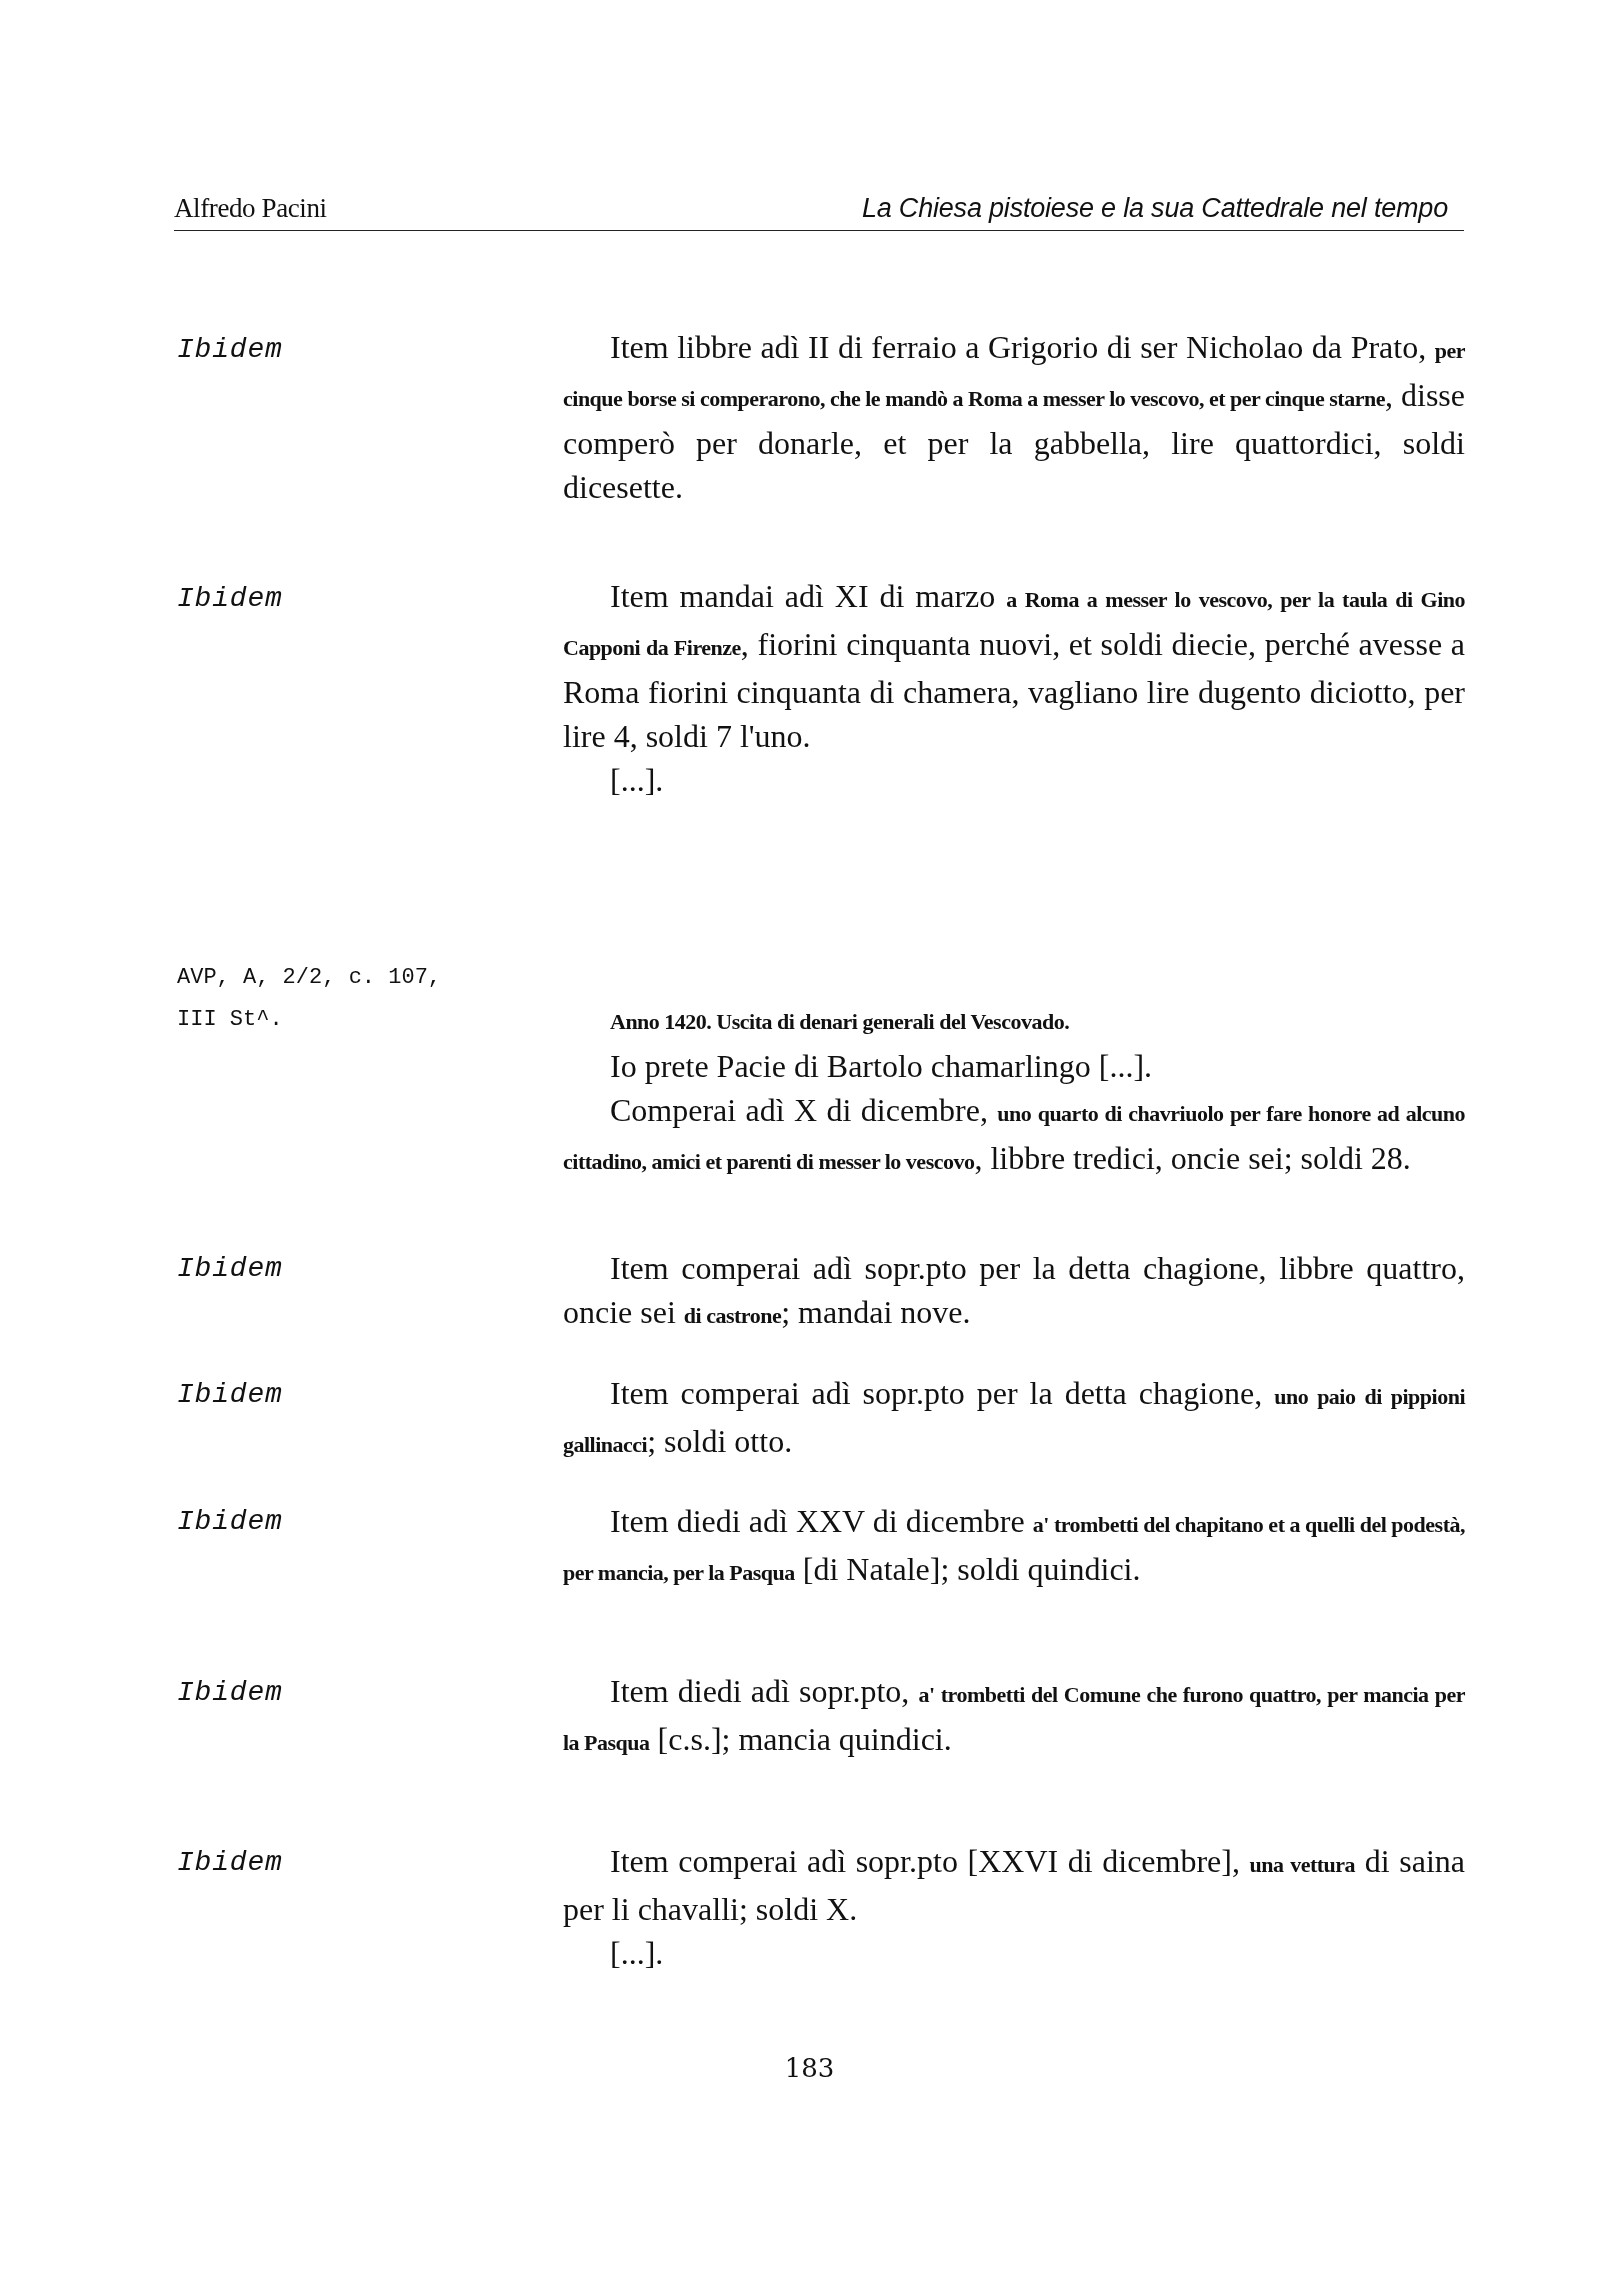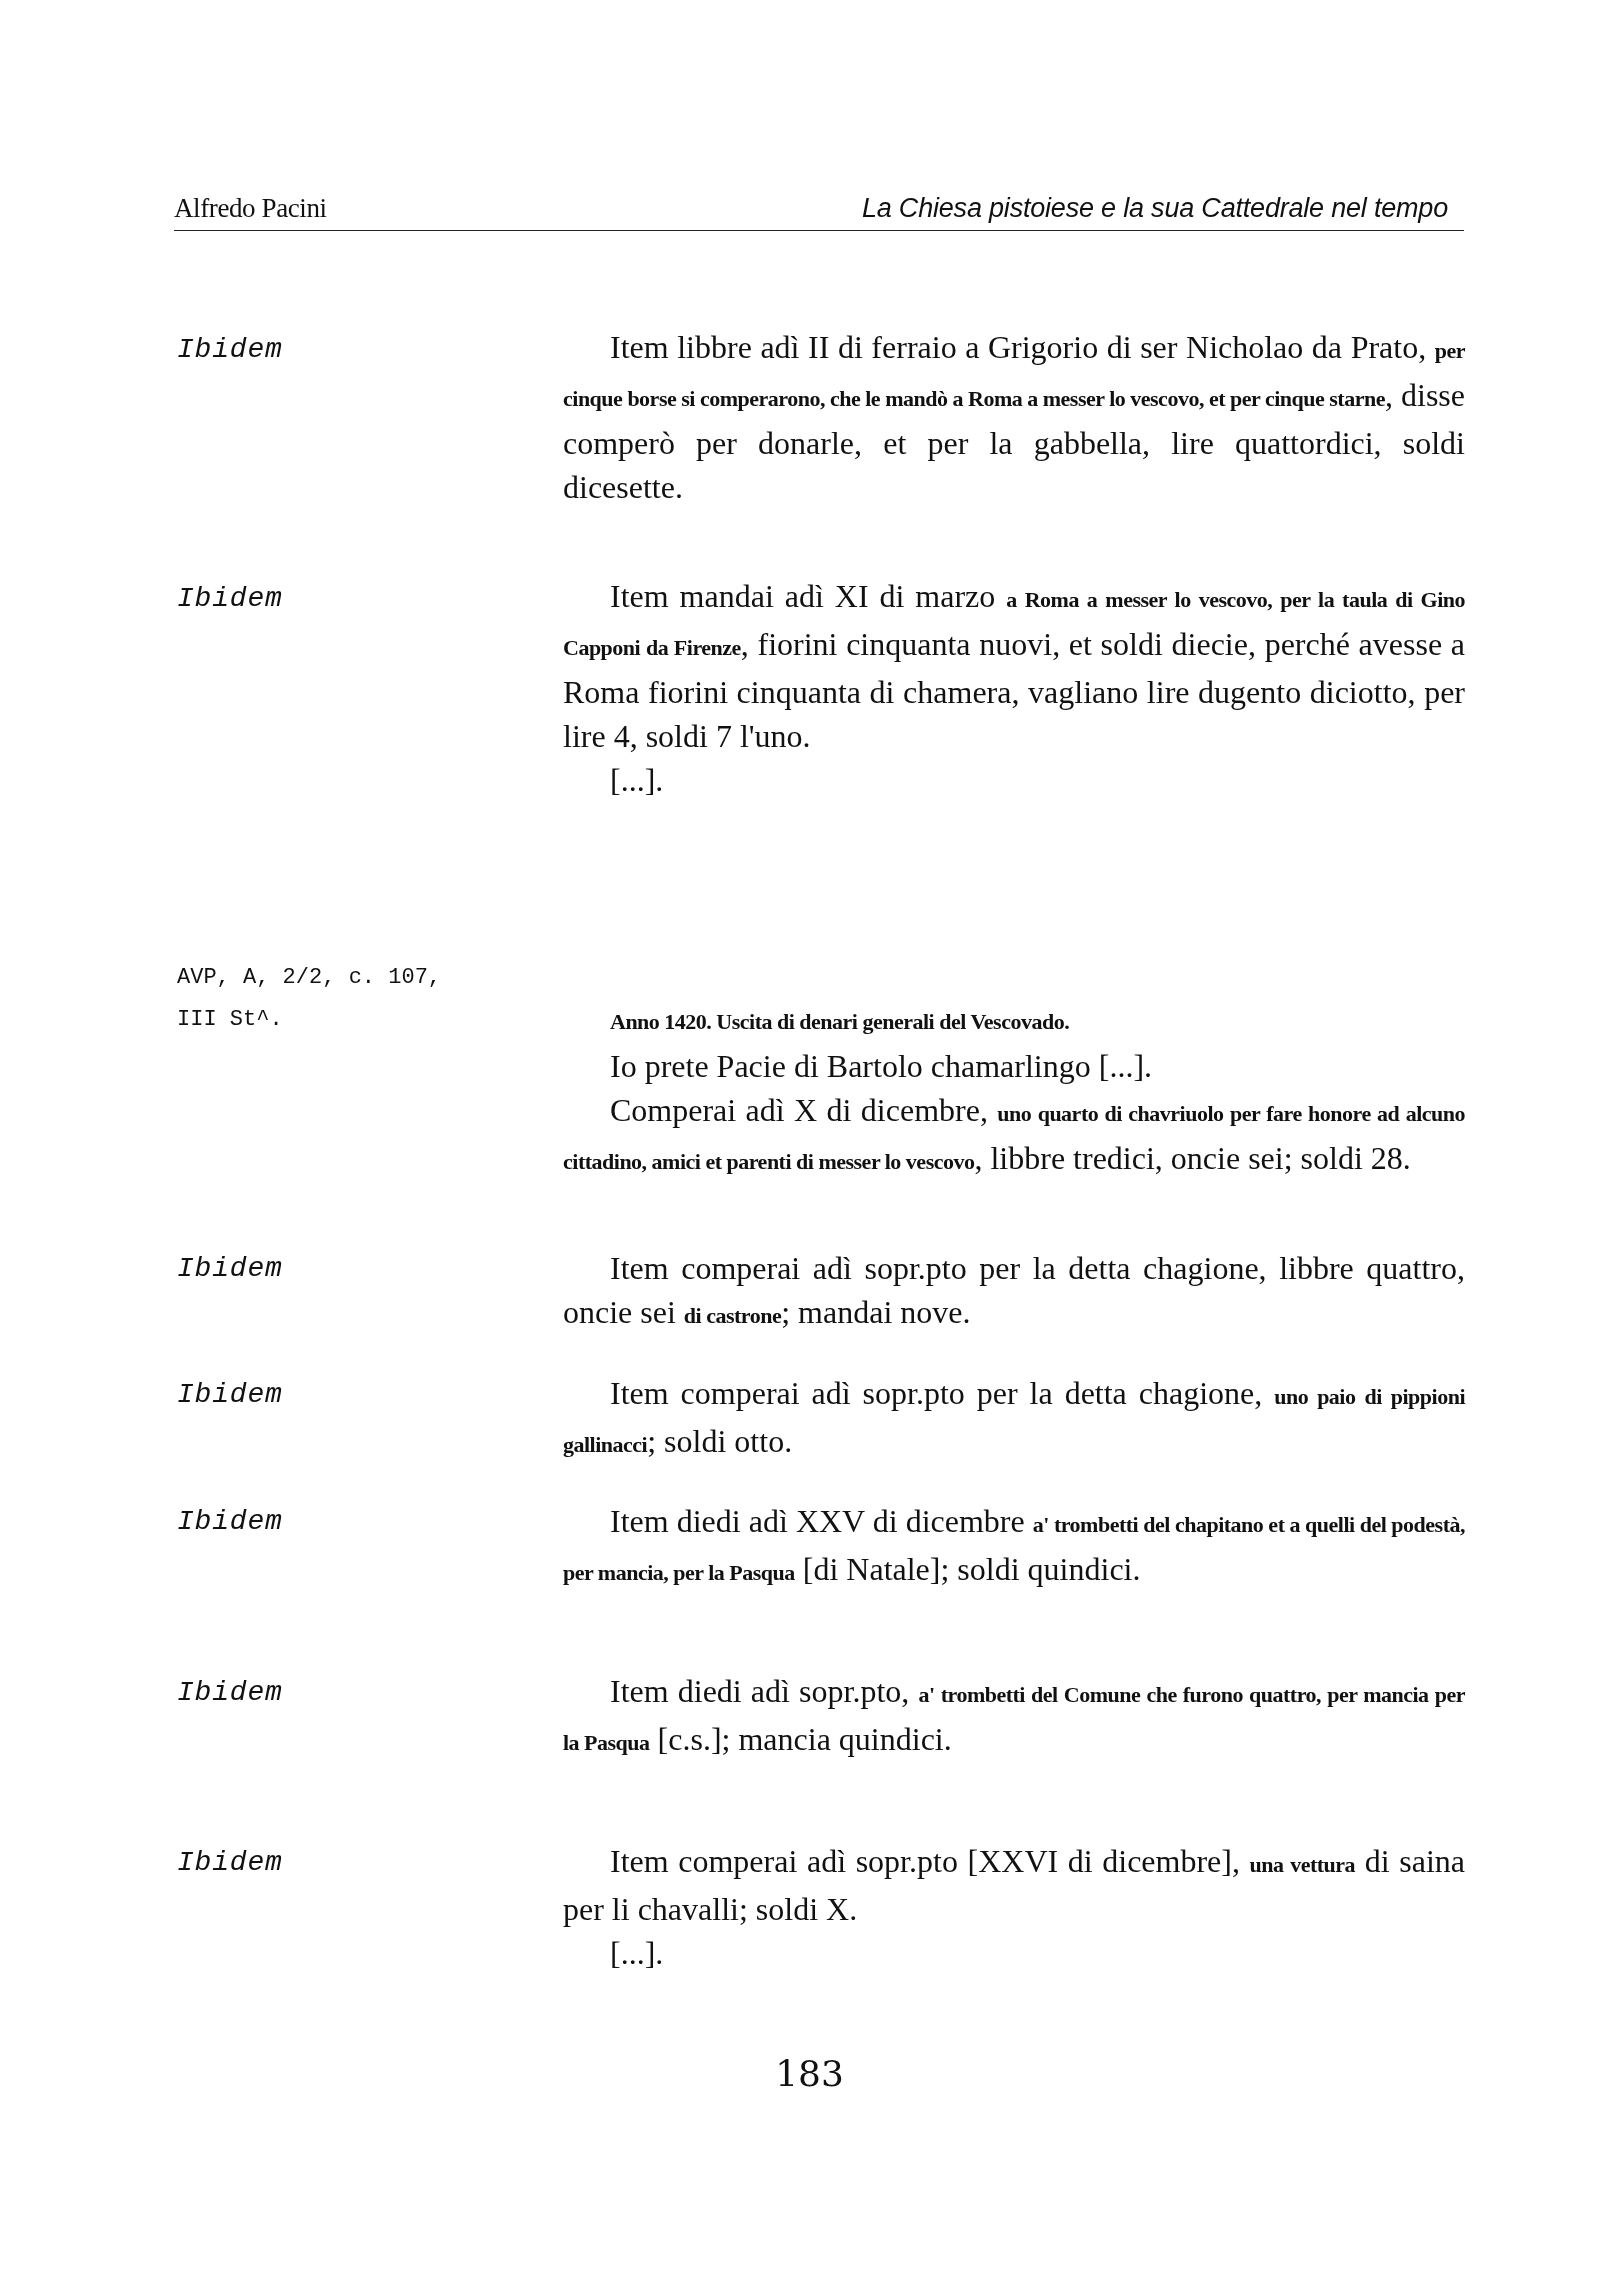--- a/index.html
+++ b/index.html
@@ -14,21 +14,21 @@
     .label { position: absolute; left: 177px; font-family: Liberation Mono, monospace; font-size: 28px;
       line-height: 42px; }
     .label.italic { font-style: italic; letter-spacing: 0.8px; }
     .entry { position: absolute; left: 563px; width: 902px; font-family: "Liberation Serif", serif;
       font-size: 32px; line-height: 44px; text-align: justify; }
     .entry p { margin: 0; }
     .entry .indent { text-indent: 47px; }
     .entry b { font-family: Liberation Serif, serif; font-weight: bold; font-size: 22px; letter-spacing: -0.5px; }
     .ellipsis { padding-left: 47px; }
     .page-number { position: absolute; left: 0; width: 1619px; top: 2053px; text-align: center;
-      font-family: "DejaVu Serif", serif; font-size: 36px; }
+      font-family: "DejaVu Serif", serif; font-size: 26px; }
   </style>
 </head>
 <body>
 
 <div class="header">
   <span class="hdr-left">Alfredo Pacini</span>
   <span class="hdr-right">La Chiesa pistoiese e la sua Cattedrale nel tempo</span>
 </div>
 
 <div class="label italic" style="top:329px">Ibidem</div>

